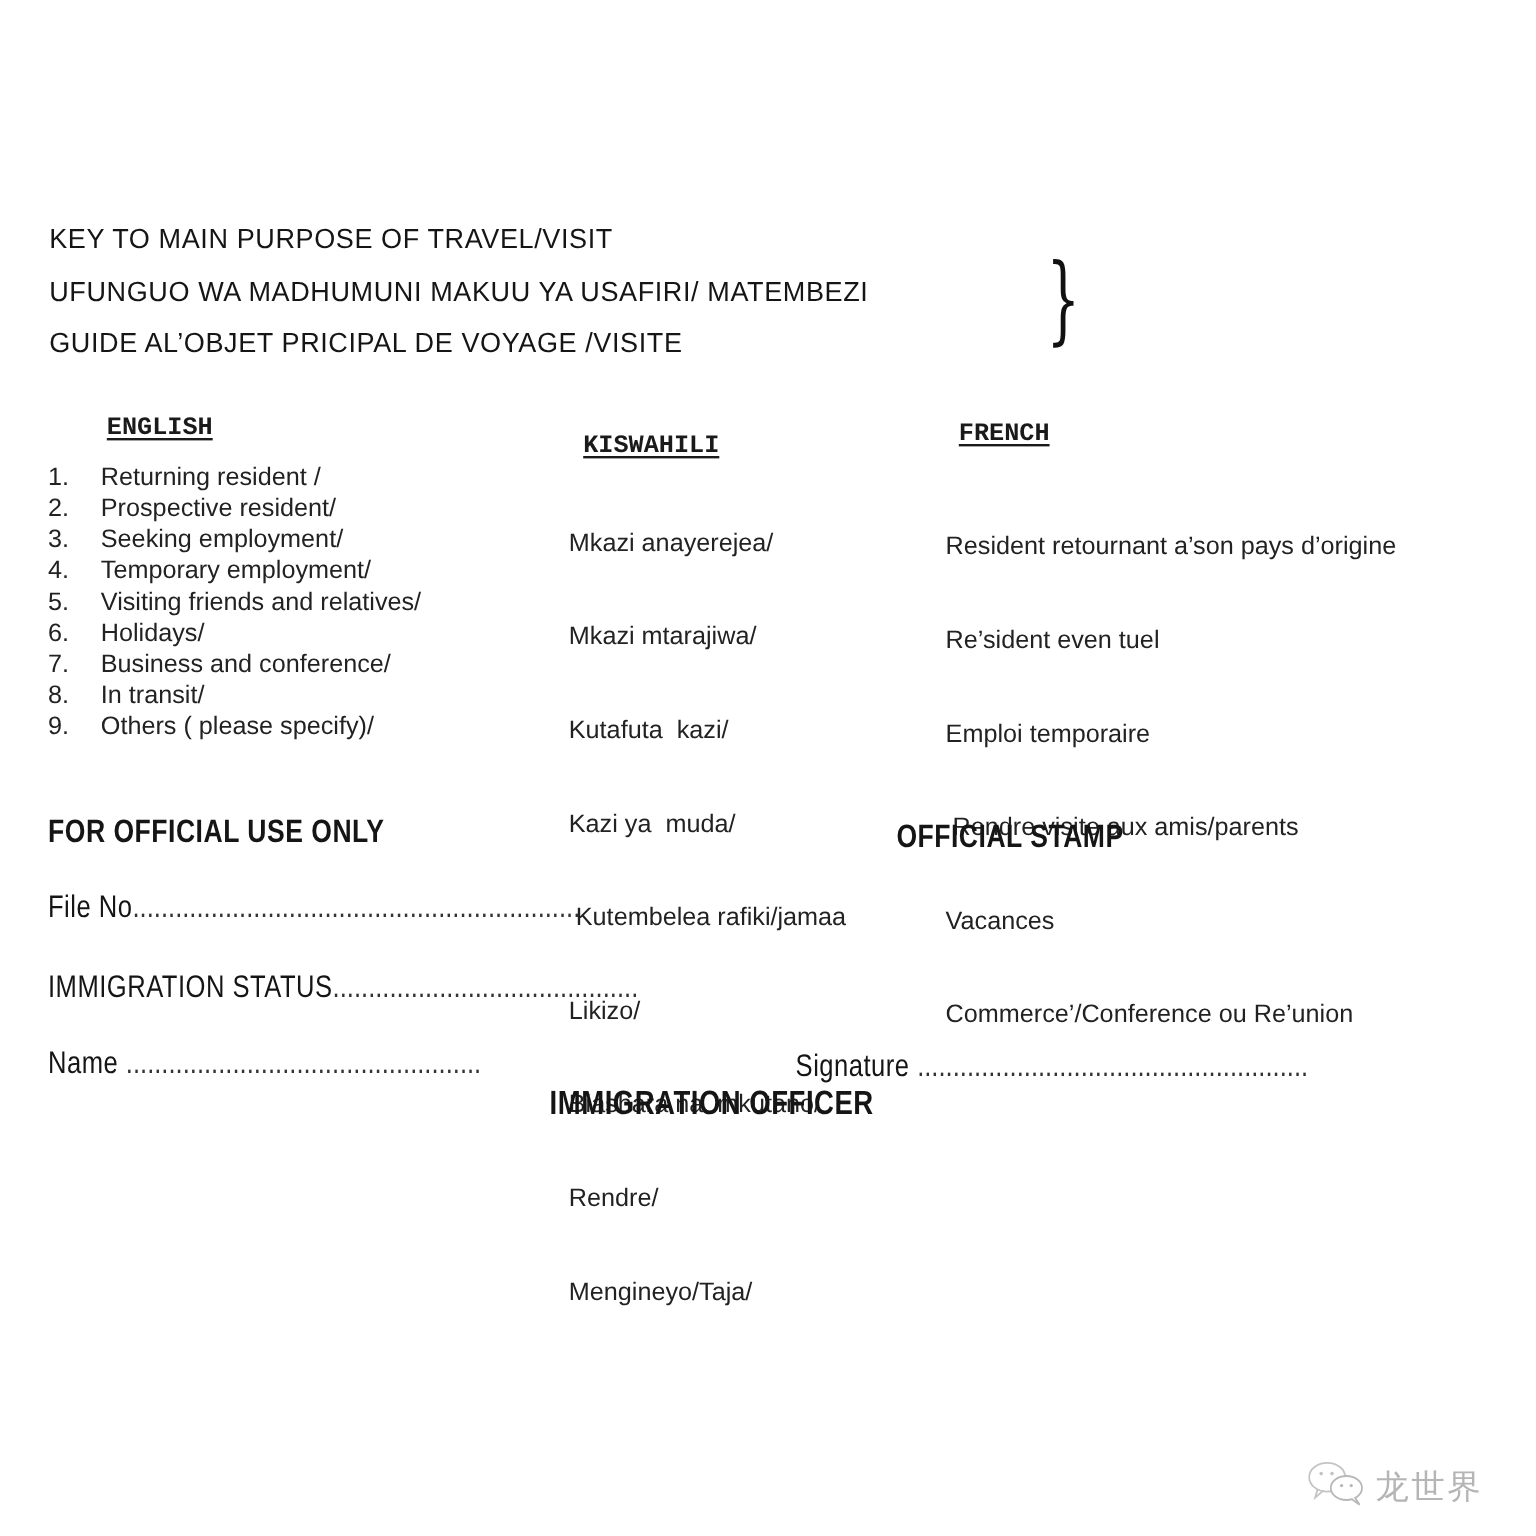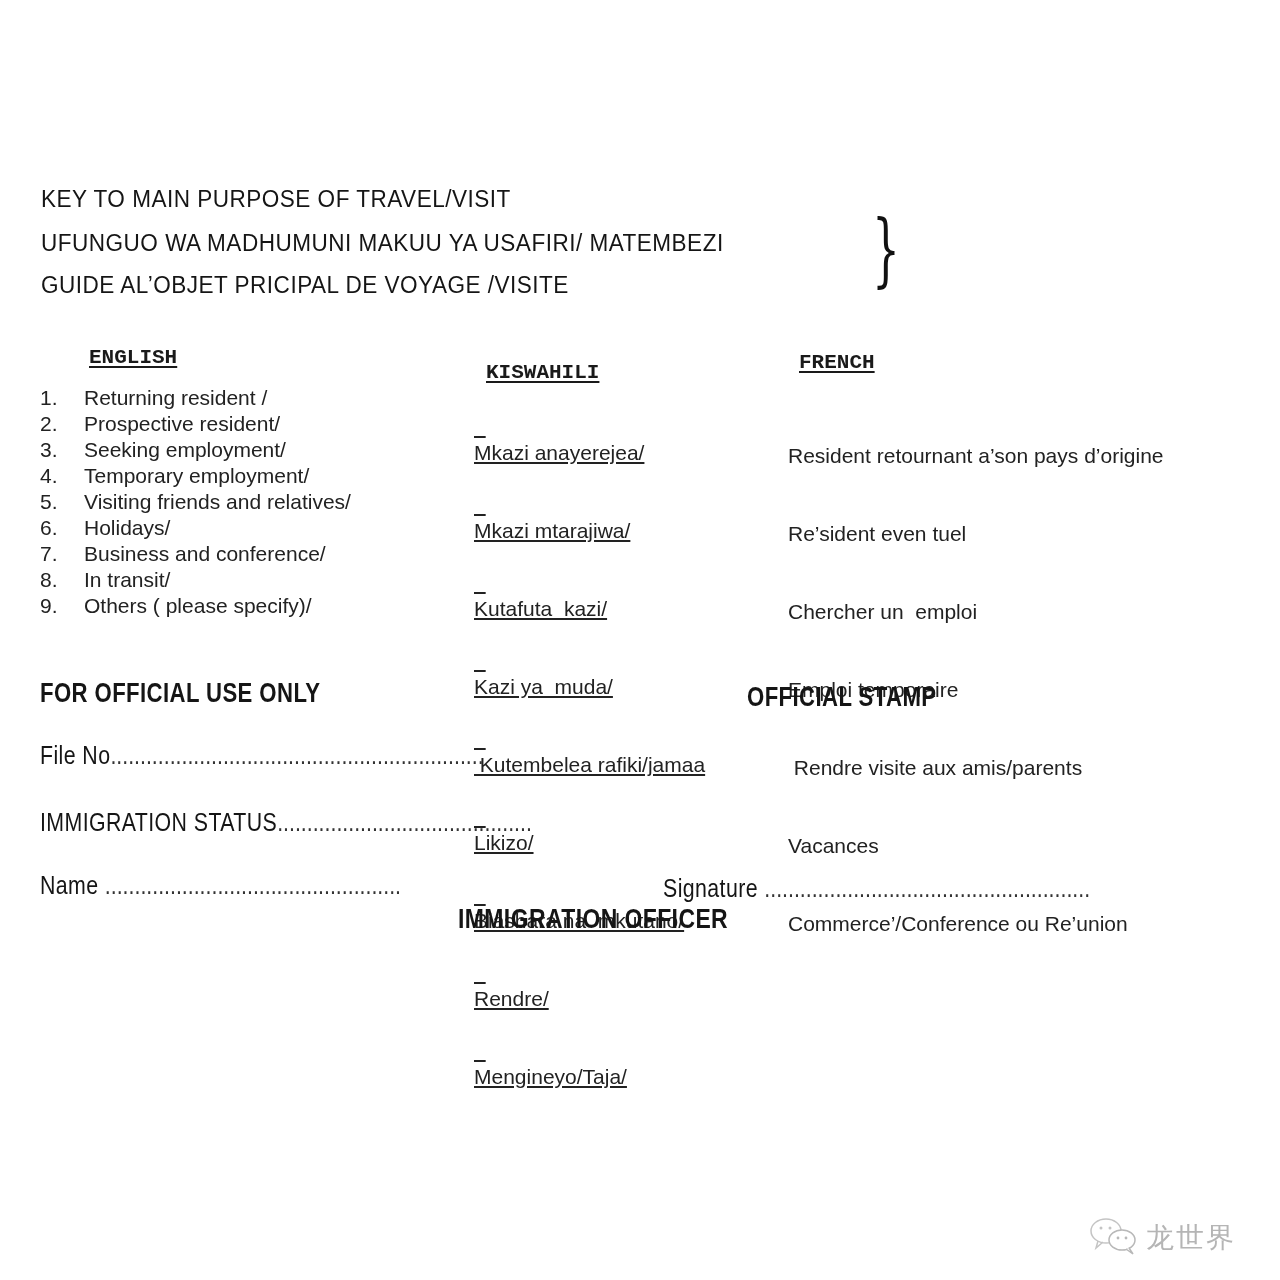--- a/index.html
+++ b/index.html
@@ -75,37 +75,36 @@
       <span class="num">8.</span>
       <span>In transit/</span>
     </div>
   <div class="row">
       <span class="num">9.</span>
       <span>Others ( please specify)/</span>
     </div>
 </div>
 
 <div class="abs colh" style="left:486px; top:361px;">KISWAHILI</div>
-<div class="abs list" style="left:474px; top:388px; white-space:pre;text-decoration:underline;">
+<div class="abs list" style="left:474px; top:388px; white-space:pre;">
   <div class="row">Mkazi anayerejea/</div>
   <div class="row">Mkazi mtarajiwa/</div>
   <div class="row">Kutafuta  kazi/</div>
   <div class="row">Kazi ya  muda/</div>
   <div class="row"> Kutembelea rafiki/jamaa</div>
   <div class="row">Likizo/</div>
   <div class="row">Biashara na  mkutano/</div>
   <div class="row">Rendre/</div>
   <div class="row">Mengineyo/Taja/</div>
 </div>
 
 <div class="abs colh" style="left:799px; top:351px;">FRENCH</div>
 <div class="abs list" style="left:788px; top:391px; white-space:pre;">
   <div class="row">Resident retournant a’son pays d’origine</div>
   <div class="row">Re’sident even tuel</div>
-  <div class="row">Chercher un  emploi</div>
   <div class="row">Emploi temporaire</div>
   <div class="row"> Rendre visite aux amis/parents</div>
   <div class="row">Vacances</div>
   <div class="row">Commerce’/Conference ou Re’union</div>
 </div>
 
 <div class="abs narrow bold-narrow" style="left:40px; top:678px; font-size:27px;">FOR  OFFICIAL USE  ONLY</div>
 <div class="abs narrow bold-narrow" style="left:747px; top:682px; font-size:27px;">OFFICIAL STAMP</div>
 
 <div class="abs narrow" style="left:40px; top:740px;">

